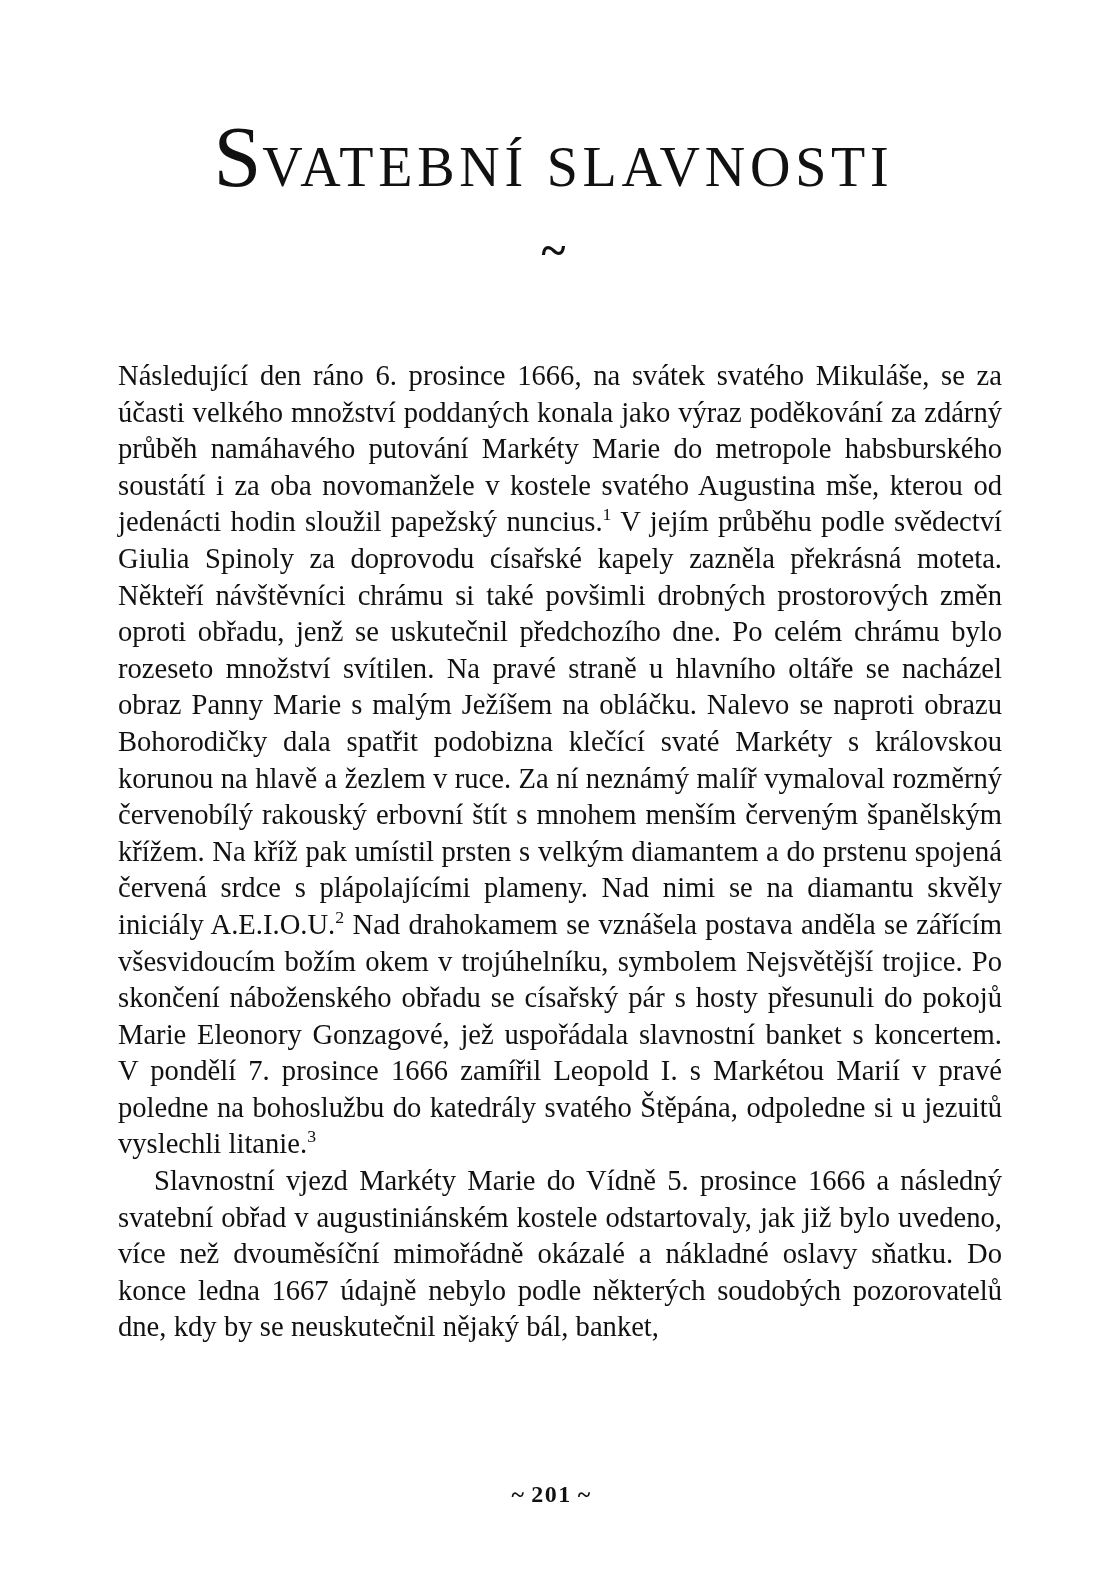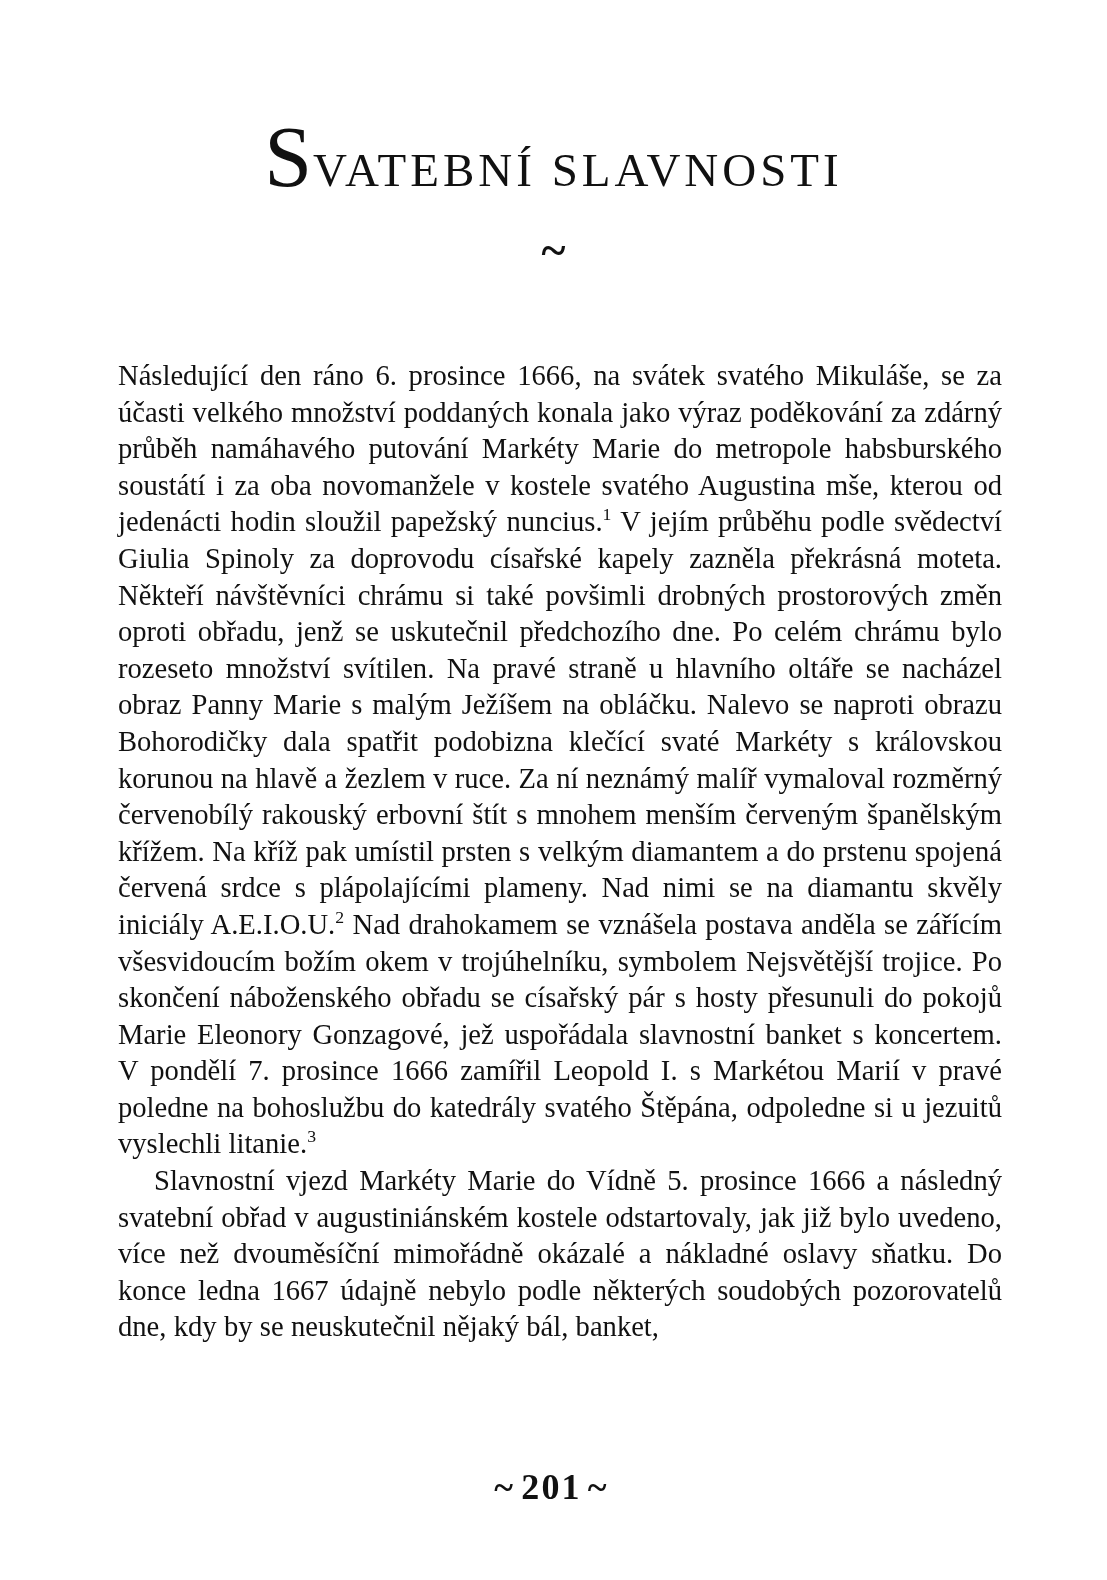--- a/index.html
+++ b/index.html
@@ -40,21 +40,21 @@
     letter-spacing: 0.055em;
   }
   .chapter-title .dropcap {
     font-size: 86px;
     line-height: 0.92;
     vertical-align: baseline;
     letter-spacing: 0.01em;
     font-weight: 400;
   }
   .chapter-title .rest {
-    font-size: 47px;
+    font-size: 56px;
     letter-spacing: 0.085em;
     vertical-align: baseline;
     font-weight: 400;
   }
 
   .chapter-ornament {
     position: absolute;
     left: 0;
     right: 0;
     top: 228px;
@@ -96,21 +96,21 @@
     vertical-align: 0.62em;
   }
 
   
   .folio {
     position: absolute;
     left: 0;
     right: 4px;
     bottom: 72px;
     text-align: center;
-    font-size: 36px;
+    font-size: 24px;
     font-weight: 700;
     letter-spacing: 0.06em;
     color: #111111;
   }
   .folio .orn {
     font-weight: 700;
     padding: 0 6px;
   }
 </style>
 </head>

